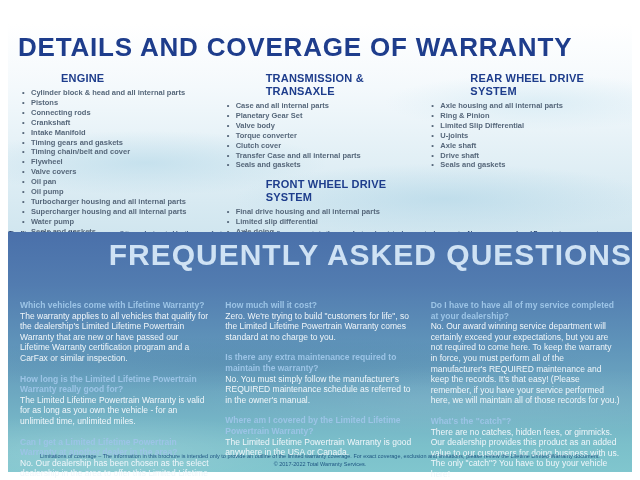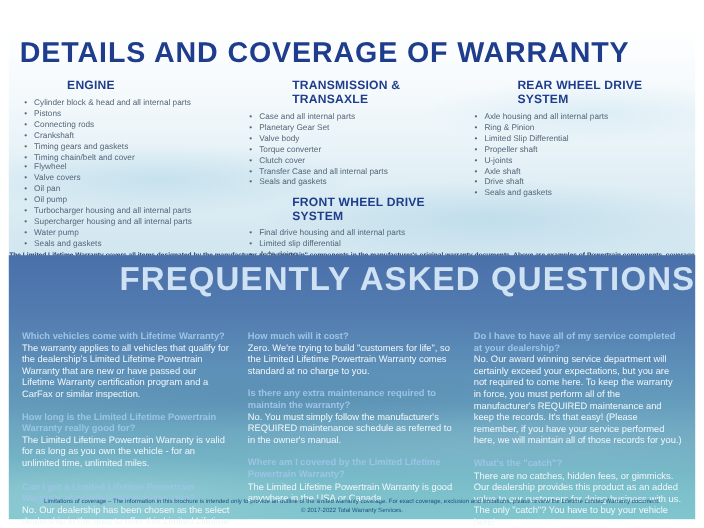--- a/index.html
+++ b/index.html
@@ -21,21 +21,21 @@
   }
   .cols{display:flex;padding:2px 12px 0 12px;gap:14px;}
   .col{flex:1 1 0;min-width:0;}
   .parts-heading{
     font-size:11px;line-height:13px;font-weight:bold;color:#1e3d8c;
     margin:8px 0 3px 0;letter-spacing:.2px;padding-left:41px;
   }
   .parts-list{list-style:none;margin:0;padding:0;}
   .part-item{
     font-size:7.5px;line-height:9.9px;color:#56677a;
-    position:relative;padding-left:11px;
+    position:relative;padding-left:11px;font-weight:bold;
   }
   .part-item::before{content:"•";position:absolute;left:2px;top:0;color:#56677a;}
   .top-fineprint{
     position:absolute;left:0;right:0;bottom:4px;text-align:center;
     font-size:6px;line-height:7px;color:#26406f;font-weight:bold;
   }
 
   
   .bottom-section{
     position:absolute;left:8px;top:232px;width:624px;height:240px;
@@ -71,20 +71,21 @@
   <div class="top-section">
     <h1 class="coverage-title">DETAILS AND COVERAGE OF WARRANTY</h1>
     <div class="cols">
       <div class="col">
           <h3 class="parts-heading">ENGINE</h3>
           <ul class="parts-list">
             <li class="part-item">Cylinder block &amp; head and all internal parts</li>
             <li class="part-item">Pistons</li>
             <li class="part-item">Connecting rods</li>
             <li class="part-item">Crankshaft</li>
+            <li class="part-item">Intake Manifold</li>
             <li class="part-item">Timing gears and gaskets</li>
             <li class="part-item">Timing chain/belt and cover</li>
             <li class="part-item">Flywheel</li>
             <li class="part-item">Valve covers</li>
             <li class="part-item">Oil pan</li>
             <li class="part-item">Oil pump</li>
             <li class="part-item">Turbocharger housing and all internal parts</li>
             <li class="part-item">Supercharger housing and all internal parts</li>
             <li class="part-item">Water pump</li>
             <li class="part-item">Seals and gaskets</li>
@@ -110,21 +111,20 @@
             <li class="part-item">Constant velocity joints</li>
             <li class="part-item">Seals and gaskets</li>
           </ul>
         </div>
       <div class="col">
           <h3 class="parts-heading">REAR WHEEL DRIVE SYSTEM</h3>
           <ul class="parts-list">
             <li class="part-item">Axle housing and all internal parts</li>
             <li class="part-item">Ring &amp; Pinion</li>
             <li class="part-item">Limited Slip Differential</li>
-            <li class="part-item">Propeller shaft</li>
             <li class="part-item">U-joints</li>
             <li class="part-item">Axle shaft</li>
             <li class="part-item">Drive shaft</li>
             <li class="part-item">Seals and gaskets</li>
           </ul>
         </div>
     </div>
     <div class="top-fineprint">The Limited Lifetime Warranty covers all items designated by the manufacturer as "powertrain" components in the manufacturer's original warranty documents. Above are examples of Powertrain components, coverage varies based on manufacturer.</div>
   </div>
 

